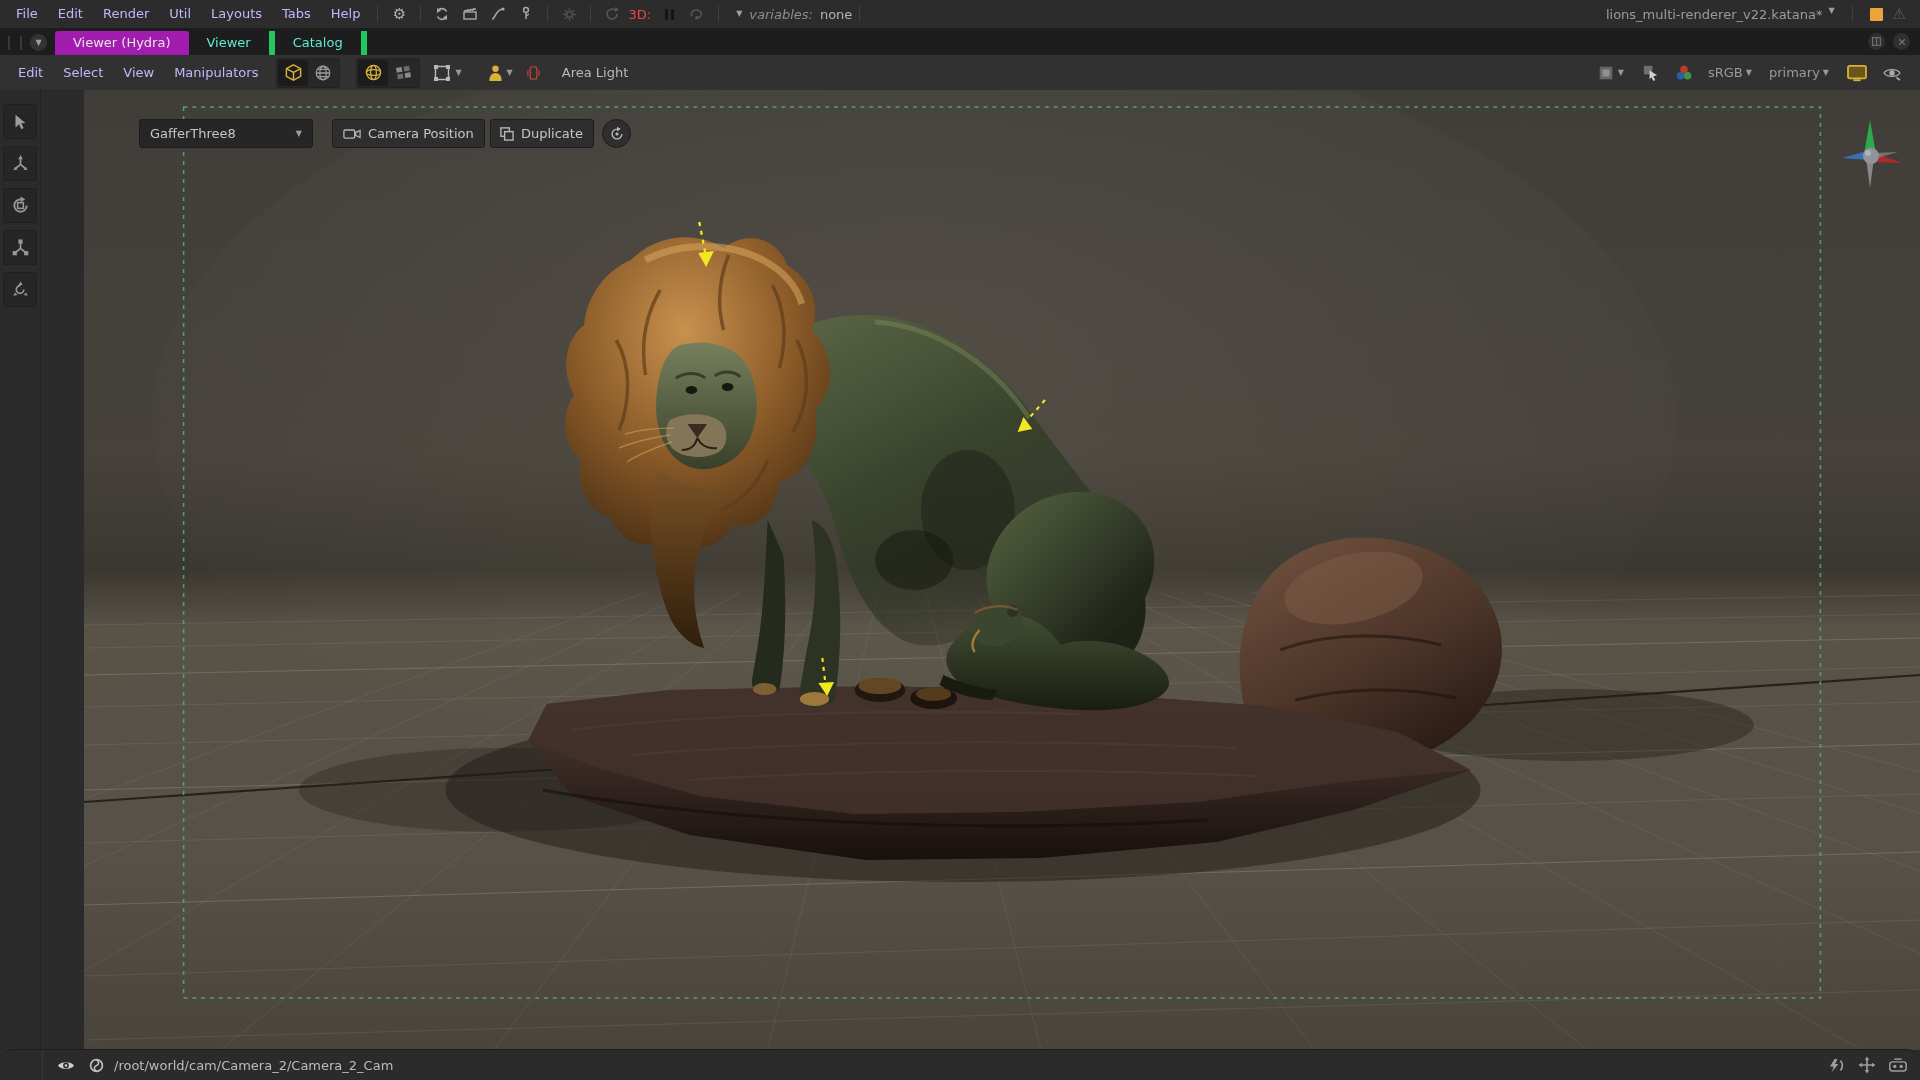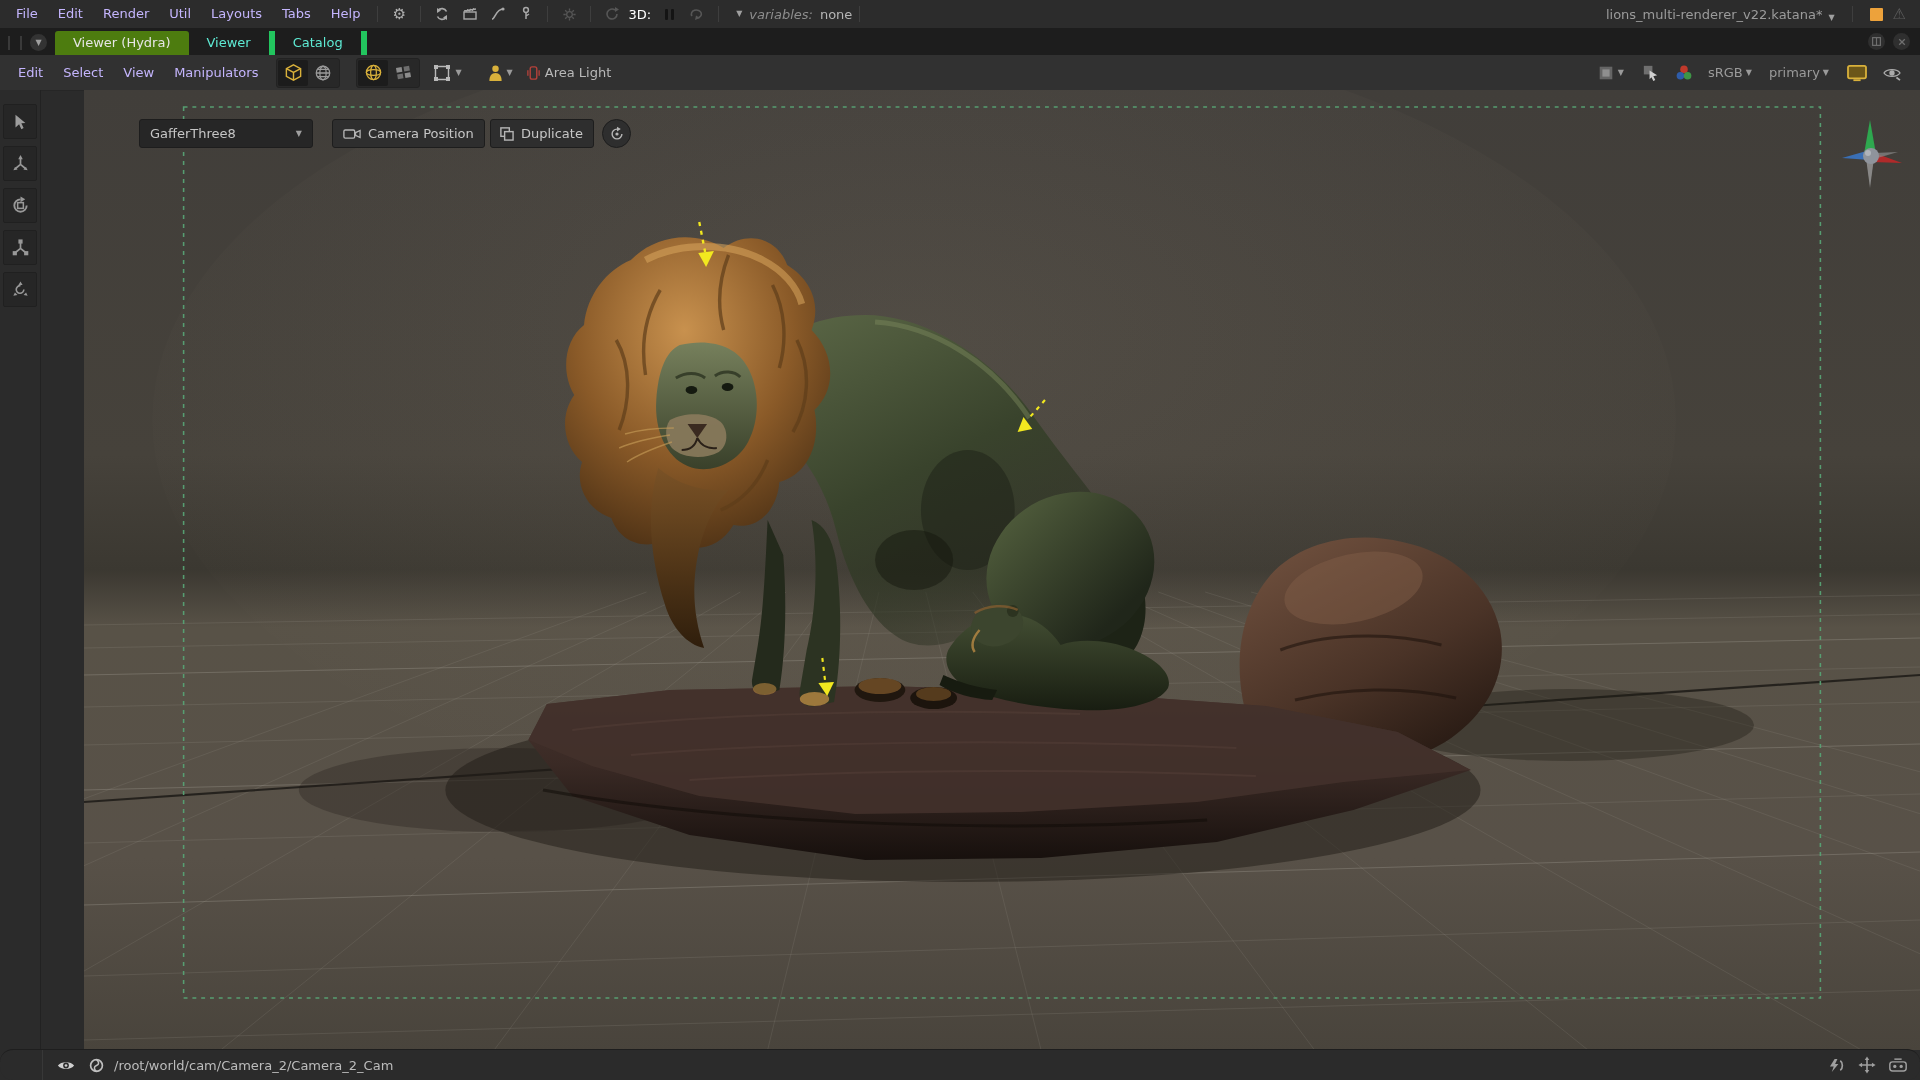--- a/index.html
+++ b/index.html
@@ -9,52 +9,52 @@
     -webkit-font-smoothing:antialiased;color:#b9b9b9;font-size:13px;
   }
   .vdiv{width:1px;height:16px;background:#3e3e3e;margin:0 7px;flex:none;}
   
   .menubar{position:absolute;top:0;left:0;right:0;height:28px;background:#2c2c2c;
     border-bottom:1px solid #232323;display:flex;align-items:center;padding:0 6px;}
   .mi{padding:0 10px;color:#c4b5fd;cursor:default;line-height:28px;}
   .mbar-icon{width:24px;height:22px;display:flex;align-items:center;justify-content:center;color:#a8a8a8;margin:0 2px;}
   .mbar-icon.dim{color:#565656;}
   .gear-glyph{font-size:15px;color:#b0b0b0;}
-  .threeD{color:#ffffff;margin:0 4px 0 2px;}
+  .threeD{color:#ef4444;margin:0 4px 0 2px;}
   .pausebars{display:flex;gap:3px;}
   .pausebars i{display:block;width:3px;height:11px;background:#141414;border-radius:1px;}
   .varswrap{display:flex;align-items:center;gap:7px;margin-left:10px;color:#9a9a9a;}
   .caret{font-size:8px;color:#9f9f9f;line-height:1;}
   .vars-label{font-style:italic;color:#8d8d8d;}
   .vars-value{color:#b5b5b5;}
   .mb-right{margin-left:auto;display:flex;align-items:center;gap:10px;padding-right:8px;}
-  .filename{color:#9b9b9b;display:flex;align-items:flex-end;gap:6px;}
+  .filename{color:#9b9b9b;display:flex;align-items:flex-start;gap:6px;}
   .orange-sq{width:13px;height:13px;background:var(--accent-orange,#eda23b);border-radius:1px;}
   .warn{color:#5c5c5c;font-size:15px;}
   
   .tabbar{position:absolute;top:28px;left:0;right:0;height:27px;background:#1d1d1d;
     display:flex;align-items:flex-end;}
   .drag-handle{width:10px;height:14px;margin:0 6px 5px 8px;border-left:2px solid #3a3a3a;border-right:2px solid #3a3a3a;}
   .tabmenu-btn{width:17px;height:17px;border-radius:50%;background:#333;color:#777;
     display:flex;align-items:center;justify-content:center;font-size:8px;margin:0 8px 4px 2px;}
   .tab{height:24px;line-height:24px;padding:0 18px;color:#5eead4;border-right:6px solid #22c55e;}
-  .tab.active{background:#4d7c0f;color:#e6e6e6;border-radius:3px 3px 0 0;border-right:none;}
+  .tab.active{background:#a21caf;color:#e6e6e6;border-radius:3px 3px 0 0;border-right:none;}
   .tab-right{margin-left:auto;display:flex;gap:8px;padding:0 10px 5px 0;}
   .round-btn{width:17px;height:17px;border-radius:50%;background:#2f2f2f;color:#6f6f6f;
     display:flex;align-items:center;justify-content:center;font-size:9px;}
   
   .vtoolbar{position:absolute;top:55px;left:0;right:0;height:35px;background:#313131;
     border-bottom:1px solid #262626;display:flex;align-items:center;padding:0 8px;}
   .tb-group{display:flex;align-items:center;background:#282828;border:1px solid #222;
     border-radius:3px;padding:1px;margin:0 8px;}
   .tb-tile{width:30px;height:26px;display:flex;align-items:center;justify-content:center;border-radius:2px;}
   .tb-tile.on{background:#1c1c1c;}
   .tb-btn{display:flex;align-items:center;justify-content:center;height:26px;padding:0 4px;border-radius:2px;}
   .tb-caret{font-size:8px;color:#9a9a9a;margin:0 3px;}
-  .arealight{display:flex;align-items:center;gap:4px;margin-left:6px;color:#b9b9b9;}
+  .arealight{display:flex;align-items:center;gap:21px;margin-left:6px;color:#b9b9b9;}
   .tb-right{margin-left:auto;display:flex;align-items:center;gap:6px;padding-right:6px;color:#9a9a9a;}
   
   .sidebar{position:absolute;top:90px;left:0;width:40px;bottom:30px;background:#2b2b2b;
     border-right:1px solid #222;display:flex;flex-direction:column;align-items:center;padding-top:14px;gap:7px;}
   .tool{width:32px;height:33px;background:#262626;border:1px solid #202020;border-radius:2px;
     display:flex;align-items:center;justify-content:center;color:#9d9d9d;}
   
   .viewport{position:absolute;top:90px;left:40px;right:0;bottom:30px;background:#14532d;overflow:hidden;margin-left:44px;}
   .scene{position:absolute;inset:0;width:100%;height:100%;}
   .vp-btn{position:absolute;top:29px;height:27px;background:#2e2e2e;border:1px solid #1d1d1d;

